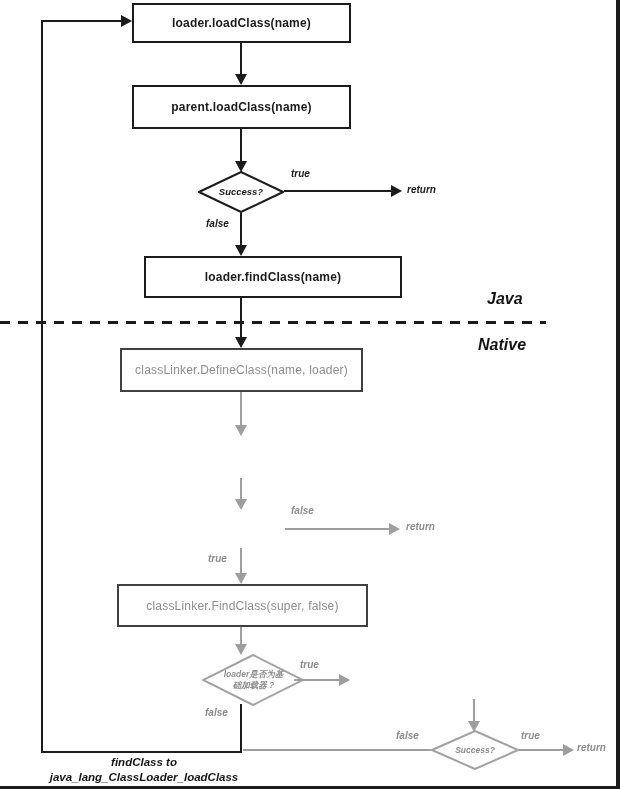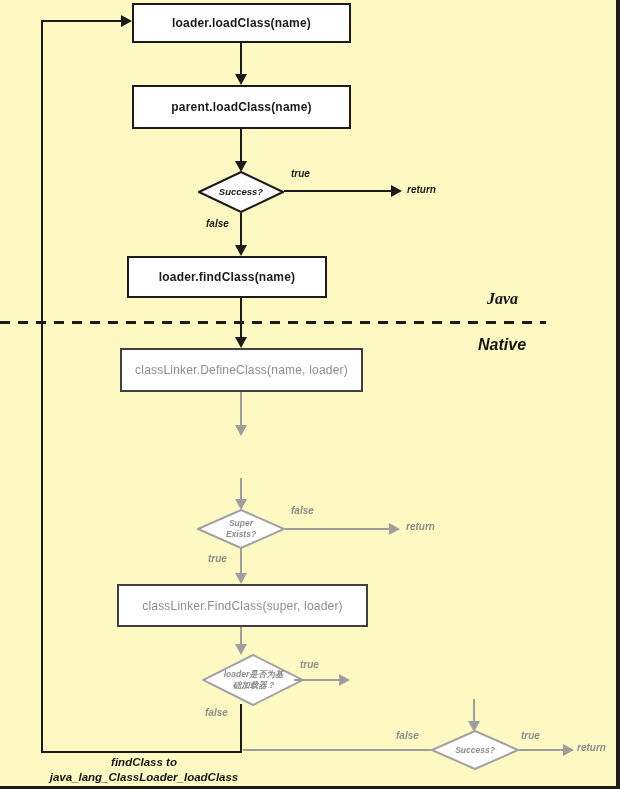--- a/index.html
+++ b/index.html
@@ -1,21 +1,21 @@
 <!DOCTYPE html>
 <html><head>
 <meta charset="utf-8">
 <style>
   * { margin: 0; padding: 0; box-sizing: border-box; }
   html, body { background: #cfcfcf; }
   #stage {
     position: relative;
     width: 620px;
     height: 789px;
-    background: #fef9c3;
+    background: #ffffff;
     overflow: hidden;
     font-family: "Liberation Sans", sans-serif;
   }
   
   .box {
     position: absolute;
     background: #ffffff;
     display: flex;
     align-items: center;
     justify-content: center;
@@ -94,58 +94,49 @@
 
   <div class="blabel black" style="left:291px; top:168px;">true</div>
   <div class="line black" style="left:284px; top:190px; width:110px; height:2px;"></div>
   <div class="ah right black" style="left:391px; top:185px;"></div>
   <div class="blabel black" style="left:407px; top:184px;">return</div>
 
   <div class="blabel black" style="left:206px; top:218px;">false</div>
   <div class="line black" style="left:240px; top:213px; width:2px; height:32px;"></div>
   <div class="ah down black" style="left:235px; top:245px;"></div>
 
-  <div class="box java" style="left:127px; top:256px; width:200px; height:42px;">loader.findClass(name)</div>
+  <div class="box java" style="left:144px; top:256px; width:258px; height:42px;">loader.findClass(name)</div>
 
-  <div class="region" style="left:487px; top:290px;font-family:Liberation Serif, serif;">Java</div>
+  <div class="region" style="left:487px; top:290px;">Java</div>
   <div class="divider" style="top:321px;"></div>
   <div class="region" style="left:478px; top:336px;">Native</div>
 
   <div class="line black" style="left:240px; top:298px; width:2px; height:40px;"></div>
   <div class="ah down black" style="left:235px; top:337px;"></div>
 
   <div class="box native" style="left:120px; top:348px; width:243px; height:44px;">classLinker.DefineClass(name, loader)</div>
 
   <div class="line gray" style="left:240px; top:392px; width:2px; height:34px;"></div>
   <div class="ah down gray" style="left:235px; top:425px;"></div>
 
 
   <div class="line gray" style="left:240px; top:478px; width:2px; height:22px;"></div>
   <div class="ah down gray" style="left:235px; top:499px;"></div>
 
-  <div class="diamond native" style="left:197px; top:509px; width:88px; height:40px;">
-    <svg viewBox="0 0 88 40" width="88" height="40">
-      <polygon points="44,1 87,20 44,39 1,20" fill="#ffffff" stroke="#a2a2a2" stroke-width="2"></polygon>
-    </svg>
-    <div class="dlabel">
-      <span>Super</span><br>
-      <span>Exists?</span>
-    </div>
-  </div>
 
   <div class="blabel gray" style="left:291px; top:505px;">false</div>
   <div class="line gray" style="left:285px; top:528px; width:107px; height:2px;"></div>
   <div class="ah right gray" style="left:389px; top:523px;"></div>
   <div class="blabel gray" style="left:406px; top:521px;">return</div>
 
   <div class="blabel gray" style="left:208px; top:553px;">true</div>
   <div class="line gray" style="left:240px; top:548px; width:2px; height:26px;"></div>
   <div class="ah down gray" style="left:235px; top:573px;"></div>
 
-  <div class="box native" style="left:117px; top:584px; width:251px; height:43px;">classLinker.FindClass(super, loader)</div>
+  <div class="box native" style="left:117px; top:584px; width:251px; height:43px;">classLinker.FindClass(super, false)</div>
 
   <div class="line gray" style="left:240px; top:627px; width:2px; height:18px;"></div>
   <div class="ah down gray" style="left:235px; top:644px;"></div>
 
   <div class="diamond native" style="left:202px; top:654px; width:103px; height:52px;">
     <svg viewBox="0 0 103 52" width="103" height="52">
       <polygon points="51,1 101,26 51,51 1,26" fill="#ffffff" stroke="#a2a2a2" stroke-width="2"></polygon>
     </svg>
     <div class="dlabel">
       <span>loader是否为基</span><br>

